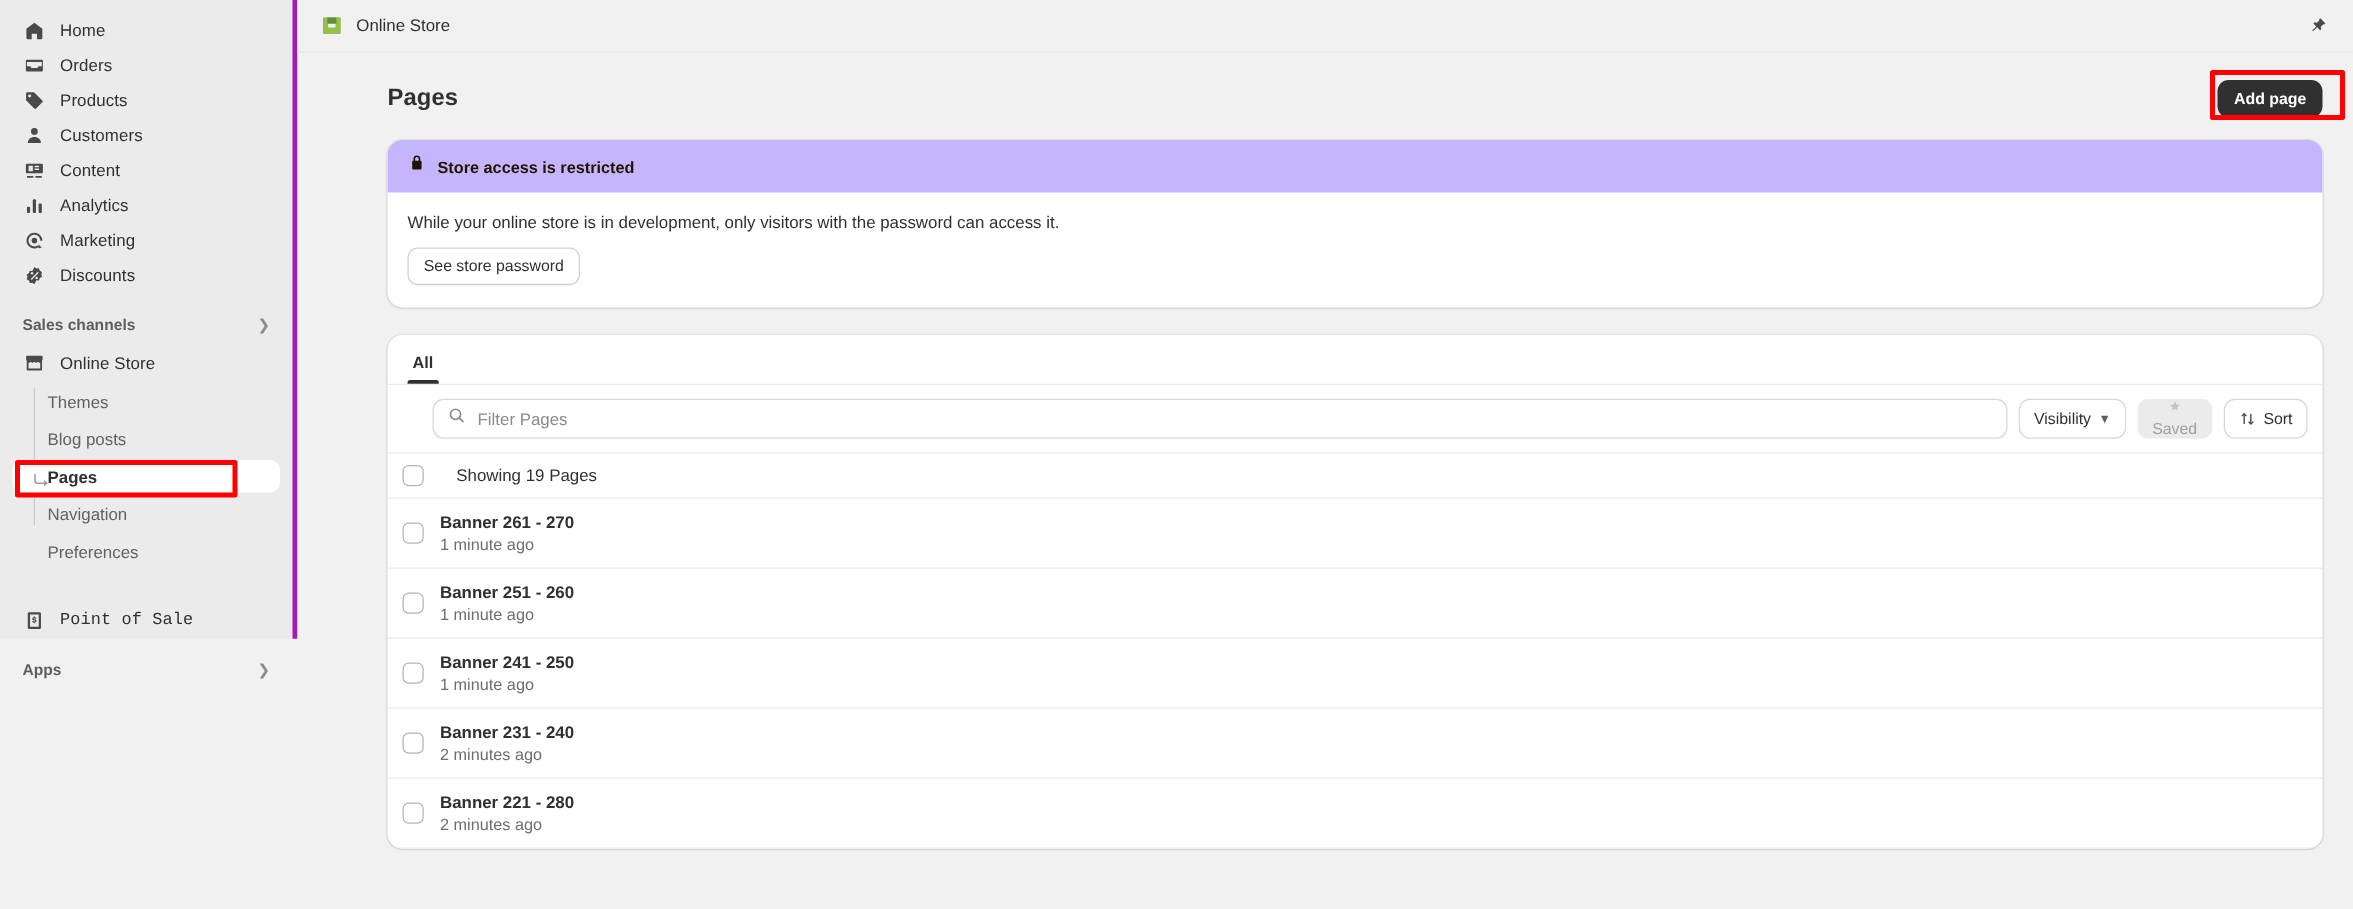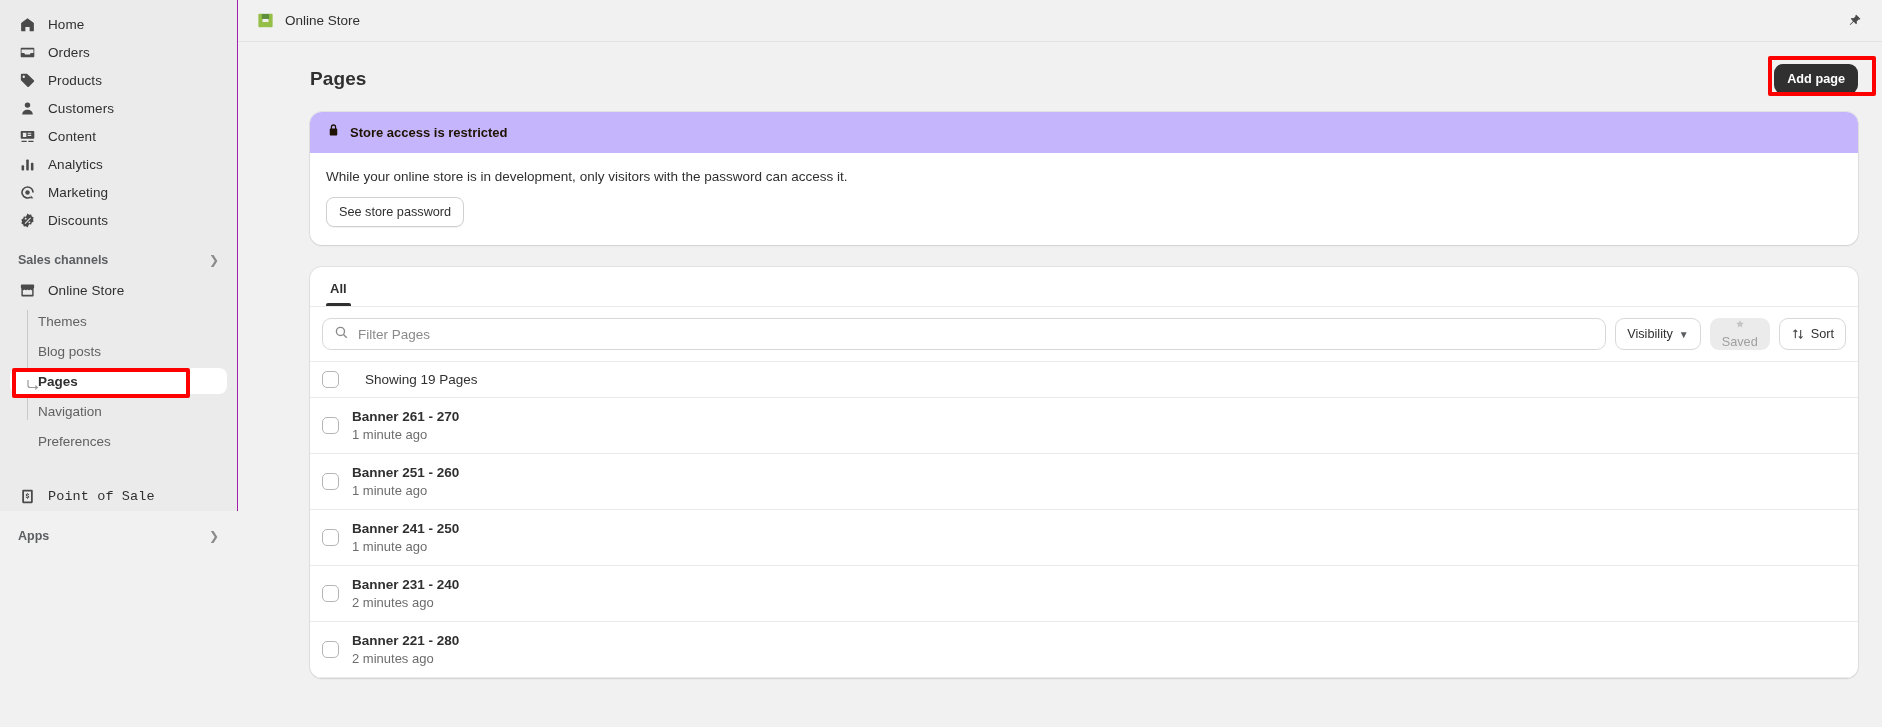--- a/index.html
+++ b/index.html
@@ -10,21 +10,21 @@
     overflow: hidden;
   }
   .app { display: flex; width: 1882px; height: 727px; position: relative; }
 
   
   .sidebar {
     width: 238px; height: 511px; flex: 0 0 238px;
     background: #ebebeb;
     padding-top: 10px;
     position: relative;
-    border-right: 1px solid #a21caf;
+    border-right: 4px solid #a21caf;
   }
   .nav-item {
     display: flex; align-items: center; gap: 12px;
     height: 28px; margin: 0 10px; padding: 0 8px;
     border-radius: 8px; cursor: pointer;
   }
   .nav-icon { width: 18px; height: 18px; flex: 0 0 18px; display: flex; align-items: center; justify-content: center; color: #4a4a4a; }
   .nav-icon svg { width: 17px; height: 17px; fill: #4a4a4a; }
   .nav-label { font-size: 13.5px; color: #303030; letter-spacing: .1px; }
 
@@ -111,21 +111,21 @@
   .tabs { display: flex; align-items: center; padding: 8px 10px 0; border-bottom: 1px solid #ebebeb; }
   .tab {
     font-size: 13px; font-weight: 700; color: #303030;
     padding: 6px 10px 10px; cursor: pointer; position: relative;
   }
   .tab.active::after {
     content: ""; position: absolute; left: 6px; right: 6px; bottom: 0;
     height: 3px; background: #303030; border-radius: 2px 2px 0 0;
   }
 
-  .toolbar { display: flex; align-items: center; gap: 9px; padding: 11px 12px; }
+  .toolbar { display: flex; align-items: center; gap: 9px; padding: 11px 12px; margin-left: 24px; }
   .search-wrap {
     flex: 1; display: flex; align-items: center; gap: 9px;
     height: 32px; border: 1px solid #d8d8d8; border-radius: 9px; padding: 0 11px;
     background: #fff;
   }
   .search-wrap svg { width: 15px; height: 15px; stroke: #8a8a8a; fill: none; stroke-width: 1.8; }
   .search-wrap input {
     border: none; outline: none; flex: 1; font-size: 13.5px;
     color: #303030; font-family: inherit; background: transparent;
   }

